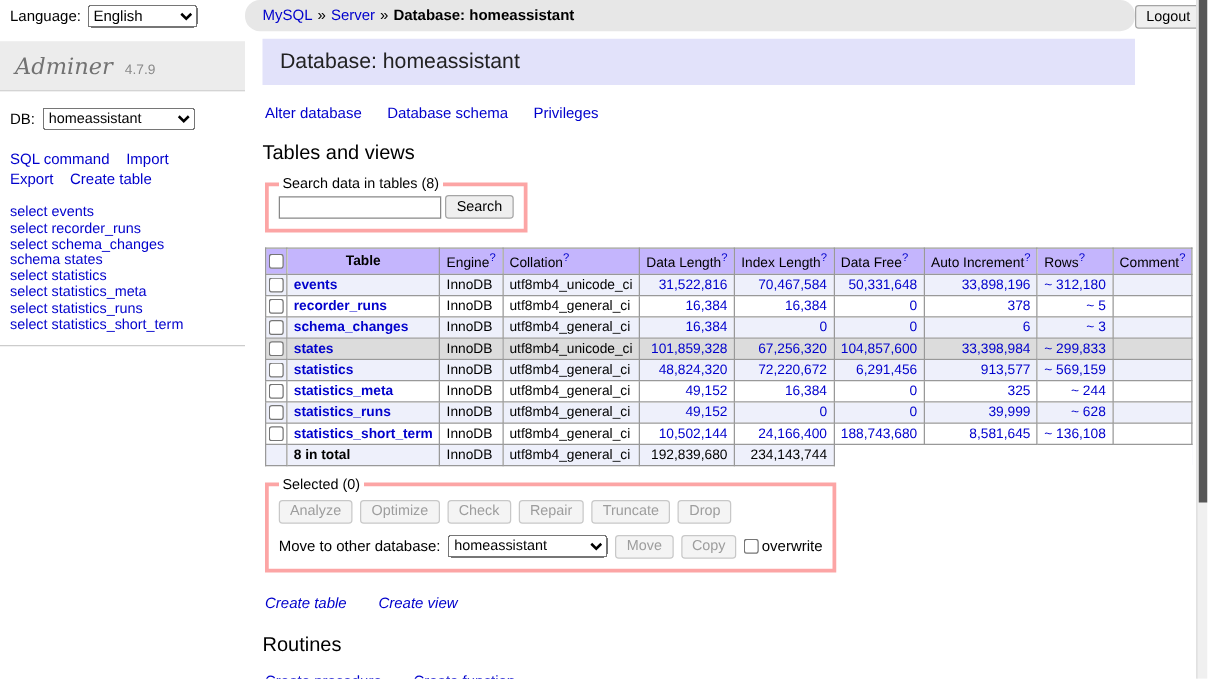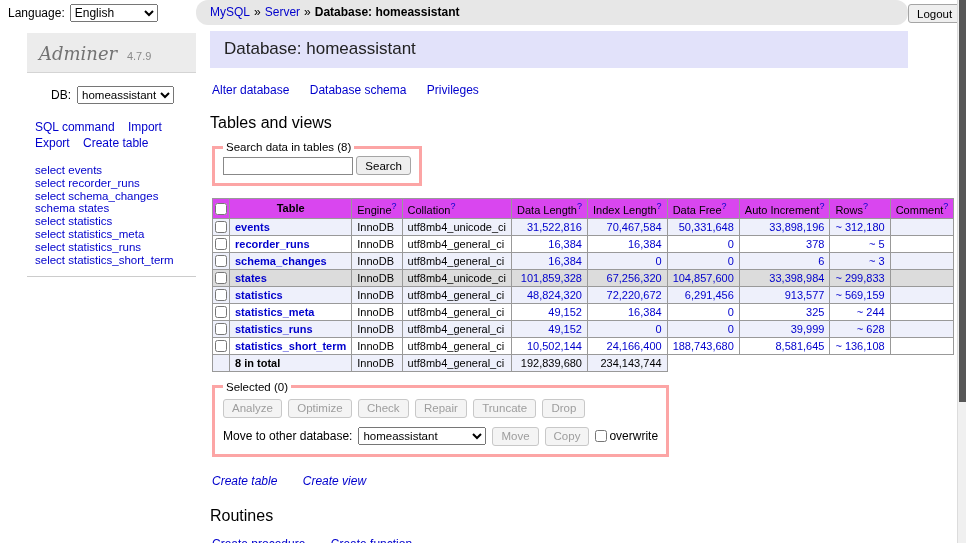--- a/index.html
+++ b/index.html
@@ -33,35 +33,35 @@
     color: #000;
     height: 19px;
     cursor: pointer;
   }
   button:disabled { color: #9d9d9d; background: #f4f4f4; border-color: #c8c8c8; cursor: default; }
 
   
   .layout { display: flex; align-items: flex-start; }
 
   
-  .sidebar { width: 196px; padding-top: 8px; flex: none; padding-left: 27px; }
+  .sidebar { width: 196px; padding-top: 8px; flex: none; }
   .sidebar h1 {
     background: #ececec;
     border-bottom: 1px solid #d4d4d4;
     padding: 5px 12px 6px;
     font-weight: normal;
   }
   .sidebar h1 .logo {
     font-family: "DejaVu Serif", serif;
     font-style: italic;
     font-size: 18px;
     color: #727272;
   }
   .sidebar h1 .version { font-size: 11px; color: #8a8a8a; margin-left: 3px; }
-  .db-row { margin: 13px 24px 0; display: flex; align-items: center; gap: 6px; }
+  .db-row { margin: 13px 8px 0; display: flex; align-items: center; gap: 6px; }
   .db-row select { font-size: 11.5px; width: 122px; height: 18px; }
   .side-links { margin: 15px 8px 0; width: 162px; line-height: 16px; }
   .side-links a { margin-right: 10px; white-space: nowrap; }
   .table-links { margin: 13px 8px 0; }
   .table-links a { display: block; font-size: 11.5px; line-height: 12.8px; }
   .sidebar hr { border: none; border-top: 1px solid #ccc; margin: 10px 0 0; }
 
   
   .main { flex: 1; padding: 6px 58px 0 14px; min-width: 0; }
   .main h2 {
@@ -92,21 +92,21 @@
   }
 
   
   table {
     border-collapse: collapse;
     margin: 12px 0 0 2px;
     font-size: 11px;
     table-layout: fixed;
   }
   th, td { border: 1px solid #999; padding: 2px 5px; height: 17px; white-space: nowrap; overflow: hidden; }
-  th { background: #d946ef; font-weight: normal; text-align: left; margin-top: 40px; }
+  th { background: #c4b5fd; font-weight: normal; text-align: left; margin-top: 40px; }
   th.t-name { text-align: center; font-weight: bold; }
   th sup, th sup a { font-size: 9px; color: #0000cc; }
   td.check, th.check { text-align: center; padding: 1px 2px; }
   td.num { text-align: right; }
   td.num a { color: #0000cc; }
   td.name a { font-weight: bold; }
   tbody tr:nth-child(odd) { background: #eef0fb; }
   tbody tr.hover { background: #dcdcdc; }
   tr.total { background: #fff; }
   tr.total td { color: #000; }

